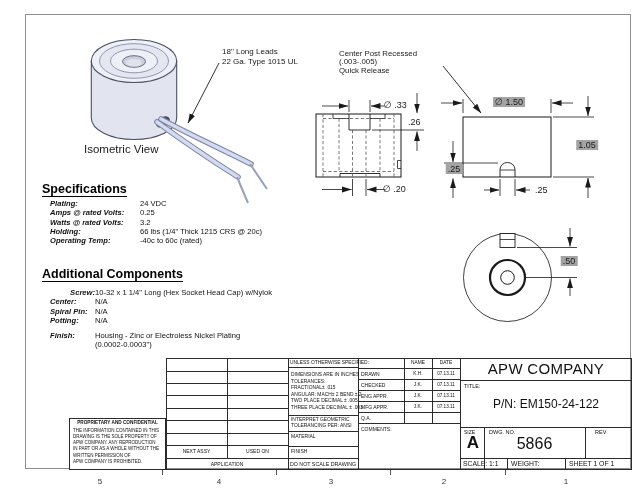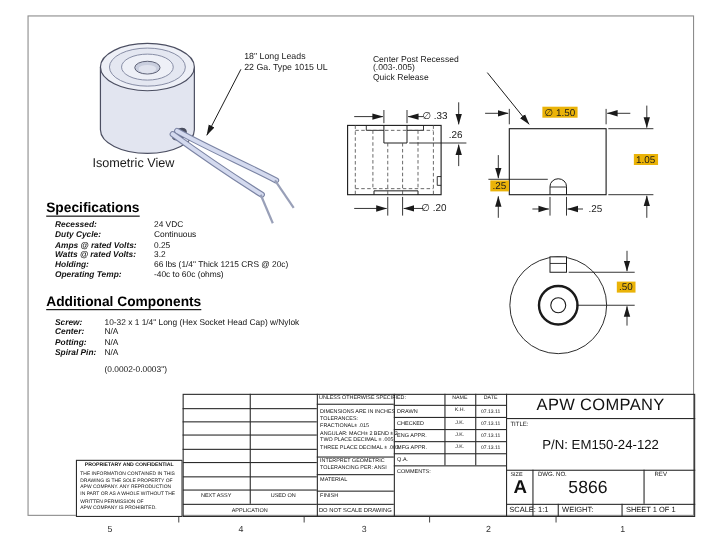--- a/index.html
+++ b/index.html
@@ -10,21 +10,21 @@
   
   .vl,.hl{position:absolute;background:#2b2b2b;}
   .box{position:absolute;border:1px solid #2b2b2b;box-sizing:border-box;background:#fff;}
   
   .h1{position:absolute;font-size:12.5px;font-weight:bold;color:#000;border-bottom:1.3px solid #000;line-height:13px;white-space:nowrap;}
   .speclist{position:absolute;font-size:7.6px;line-height:9.3px;color:#111;white-space:nowrap;}
   .speclist .row{height:9.3px;}
   .lab{display:inline-block;font-weight:bold;font-style:italic;vertical-align:top;}
   .note{position:absolute;font-size:8px;line-height:9.5px;color:#1a1a1a;white-space:nowrap;}
   .dim{position:absolute;font-size:9px;line-height:10px;color:#1a1a1a;white-space:nowrap;}
-  .dim.bg{background:#eab308;padding:0 2px;transform:translateX(-50%);}
+  .dim.bg{background:#a3a3a3;padding:0 2px;transform:translateX(-50%);}
   .iso-label{position:absolute;font-size:11.5px;color:#1a1a1a;white-space:nowrap;}
   .t5{position:absolute;font-size:5px;line-height:6px;color:#111;white-space:nowrap;}
   .t55{position:absolute;font-size:5.5px;line-height:7px;color:#111;white-space:nowrap;}
   .cell{position:absolute;text-align:center;color:#111;white-space:nowrap;}
   .ruler-num{position:absolute;font-size:8px;color:#333;width:12px;text-align:center;}
   .tick{position:absolute;width:1px;height:5px;background:#555;}
 </style>
 </head>
 <body>
 
@@ -145,36 +145,36 @@
   <div class="dim" style="left:408px;top:117px;">.26</div>
   <div class="dim" style="left:383px;top:184px;">∅ .20</div>
   <div class="dim bg" style="left:509px;top:97px;">∅ 1.50</div>
   <div class="dim bg" style="left:587px;top:140px;">1.05</div>
   <div class="dim bg" style="left:454px;top:164px;">.25</div>
   <div class="dim" style="left:535px;top:185px;">.25</div>
   <div class="dim bg" style="left:569px;top:256px;">.50</div>
 
   <div class="h1" style="left:42px;top:183px;">Specifications</div>
   <div class="speclist" style="left:50px;top:199px;">
-    <div class="row"><span class="lab" style="width:90px;">Recessed:</span><span>24 VDC</span></div>
-    <div class="row"><span class="lab" style="width:90px;">Duty Cycle:</span><span>Continuous</span></div>
+    <div class="row"><span class="lab" style="width:90px;">Plating:</span><span>24 VDC</span></div>
     <div class="row"><span class="lab" style="width:90px;">Amps @ rated Volts:</span><span>0.25</span></div>
     <div class="row"><span class="lab" style="width:90px;">Watts @ rated Volts:</span><span>3.2</span></div>
     <div class="row"><span class="lab" style="width:90px;">Holding:</span><span>66 lbs (1/4" Thick 1215 CRS @ 20c)</span></div>
-    <div class="row"><span class="lab" style="width:90px;">Operating Temp:</span><span>-40c to 60c (ohms)</span></div>
+    <div class="row"><span class="lab" style="width:90px;">Operating Temp:</span><span>-40c to 60c (rated)</span></div>
   </div>
 
   <div class="h1" style="left:42px;top:268px;">Additional Components</div>
   <div class="speclist" style="left:50px;top:288px;">
-    <div class="row"><span class="lab" style="width:45px;">Screw:</span><span>10-32 x 1 1/4" Long (Hex Socket Head Cap) w/Nylok</span></div>
+    <div class="row"><span class="lab" style="width:45px;text-align:right;">Screw:</span><span>10-32 x 1 1/4" Long (Hex Socket Head Cap) w/Nylok</span></div>
     <div class="row"><span class="lab" style="width:45px;">Center:</span><span>N/A</span></div>
+    <div class="row"><span class="lab" style="width:45px;">Spiral Pin:</span><span>N/A</span></div>
     <div class="row"><span class="lab" style="width:45px;">Potting:</span><span>N/A</span></div>
-    <div class="row"><span class="lab" style="width:45px;">Spiral Pin:</span><span>N/A</span></div>
   </div>
   <div class="speclist" style="left:50px;top:331px;">
+    <div class="row"><span class="lab" style="width:45px;">Finish:</span><span>Housing - Zinc or Electroless Nickel Plating</span></div>
     <div class="row"><span class="lab" style="width:45px;"></span><span>(0.0002-0.0003")</span></div>
   </div>
 
   <div class="box" style="left:166px;top:358px;width:466px;height:112px;background:transparent;"></div>
 
   <div class="vl" style="left:288px;top:358px;width:1px;height:112px;"></div>
   <div class="vl" style="left:358px;top:358px;width:1px;height:112px;"></div>
   <div class="vl" style="left:460px;top:358px;width:1px;height:112px;"></div>
 
   <div class="vl" style="left:227px;top:358px;width:1px;height:100px;"></div>

